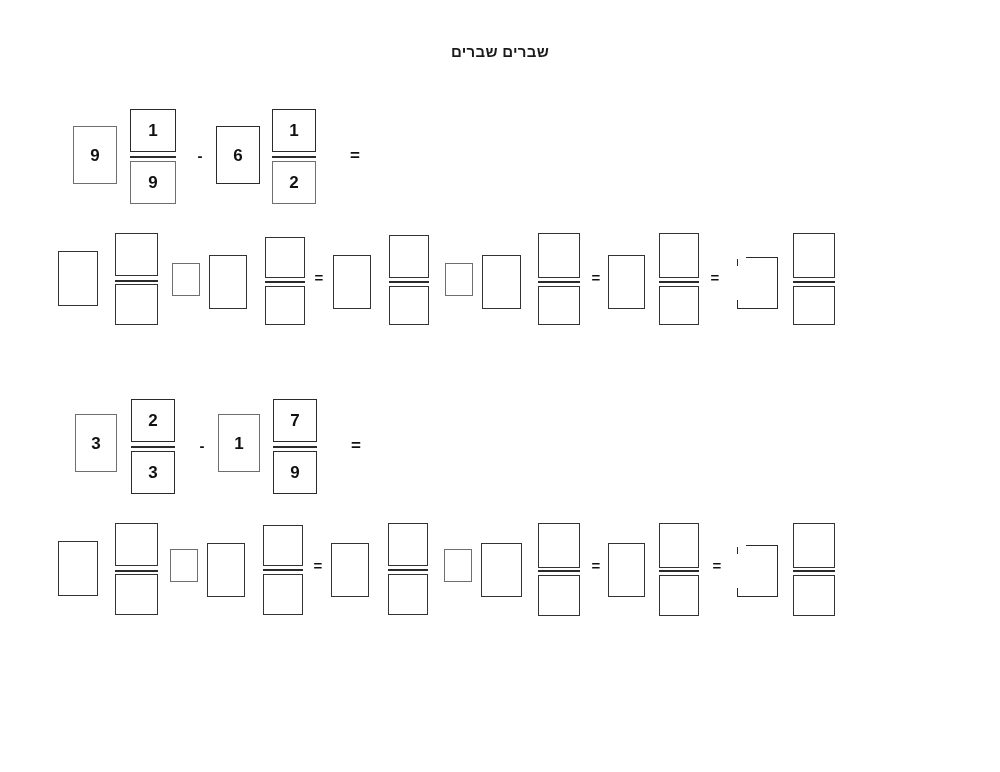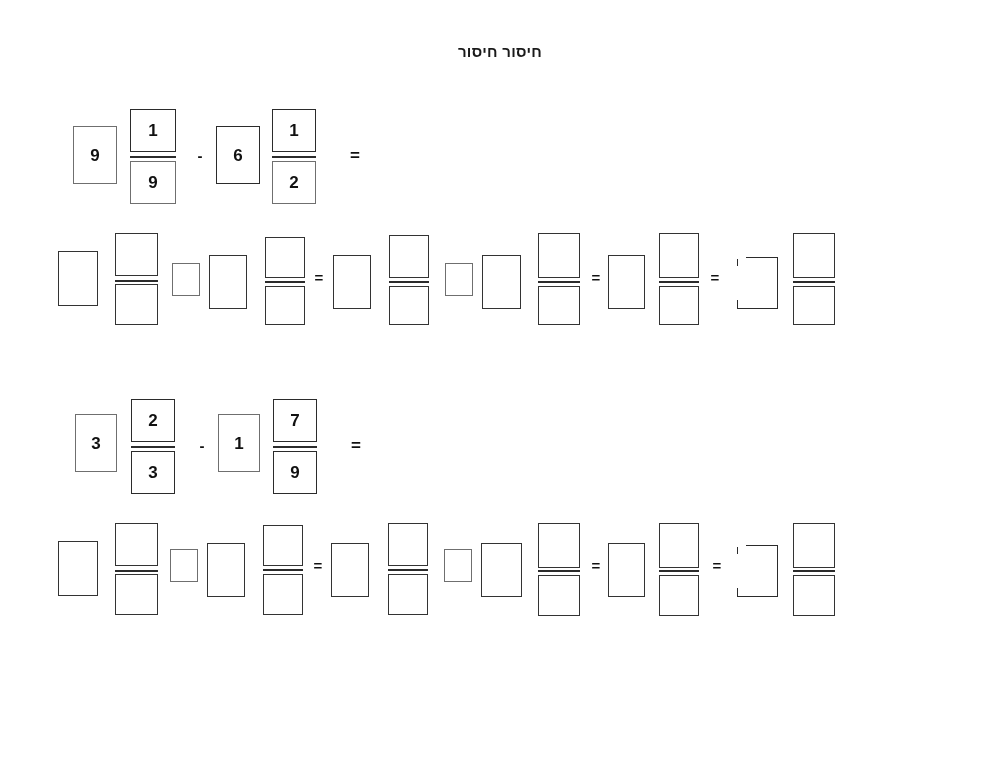--- a/index.html
+++ b/index.html
@@ -100,21 +100,21 @@
     left: -1px;
     top: -1px;
     width: 9px;
     height: 2px;
     background: #ffffff;
   }
 </style>
 </head>
 <body>
 
-<div class="worksheet-title">חיסור חיסור</div>
+<div class="worksheet-title">שברים שברים</div>
 
 <div>
 
   <div class="cell light" style="left:73px; top:126px; width:44px; height:58px;">9</div>
 
   <div class="cell" style="left:130px; top:109px; width:46px; height:43px;">1</div>
   <div class="frac-rule" style="left:130px; top:156px; width:46px;"></div>
   <div class="cell light" style="left:130px; top:161px; width:46px; height:43px;">9</div>
 
   <div class="op minus" style="left:192px; top:145px; width:16px; height:20px;">-</div>

